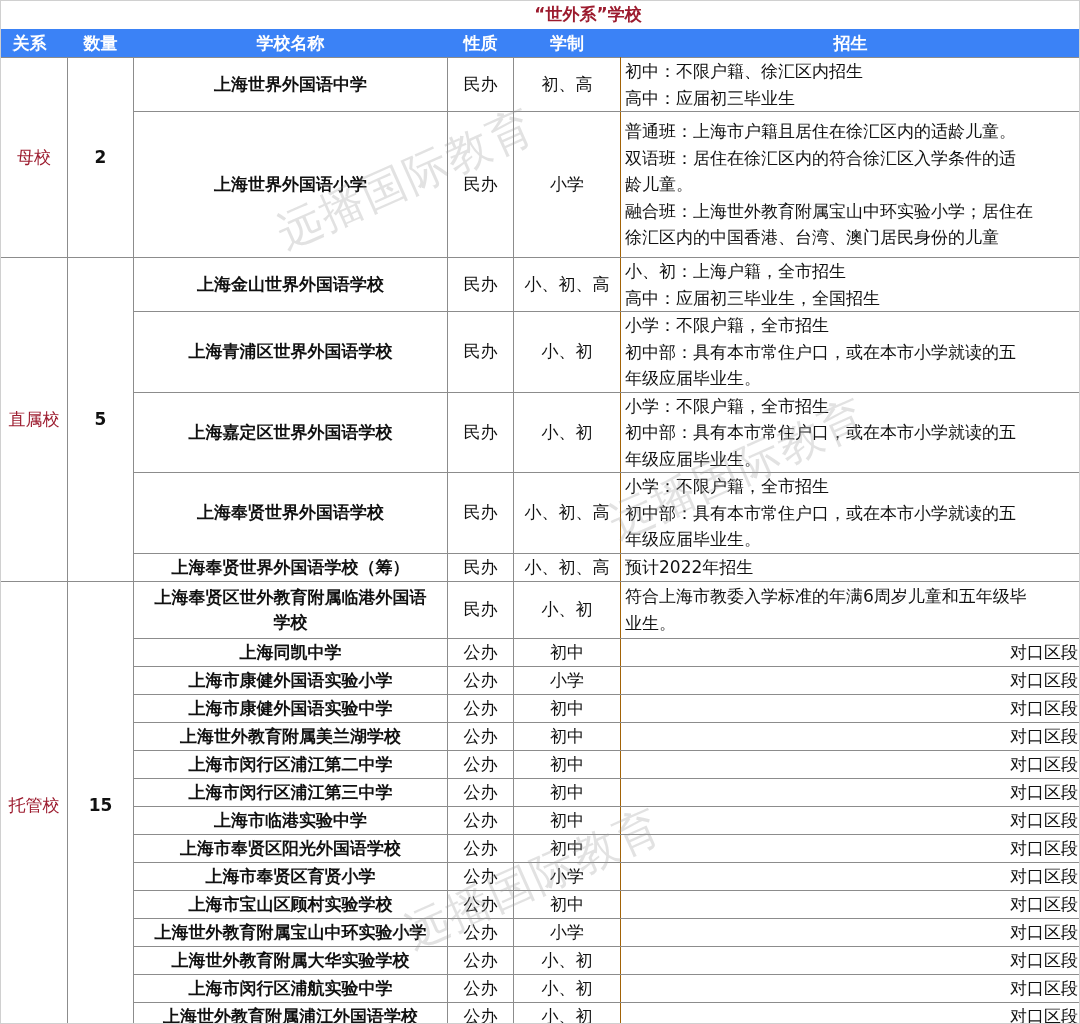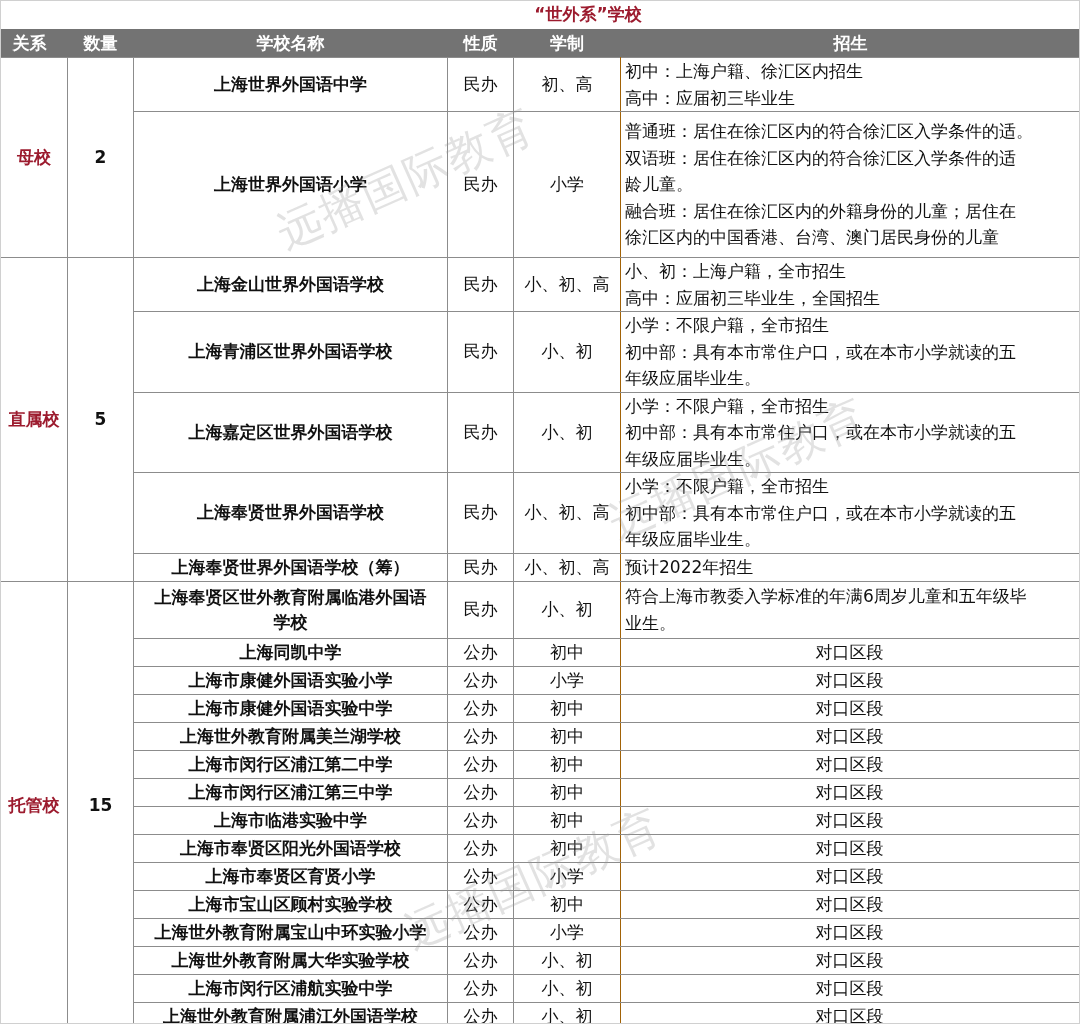--- a/index.html
+++ b/index.html
@@ -1,28 +1,28 @@
 <!DOCTYPE html>
 <html><head>
 <meta charset="utf-8">
 <style>
   html, body { margin:0; padding:0; background:#ffffff; }
   body { width:1080px; height:1024px; overflow:hidden; position:relative;
          font-family:"DejaVu Sans","Liberation Sans",sans-serif; color:#111; }
   .title { position:absolute; left:0; top:0; width:1080px; height:29px; line-height:29px;
            text-align:center; color:#9c1b2e; font-weight:bold; font-size:17px;margin-left:48px; }
   table { position:absolute; left:0; top:29px; width:1080px; border-collapse:collapse; table-layout:fixed; }
-  th { background:#737373; color:#fff; font-weight:bold; font-size:17px; height:28px; padding:0; text-align:center; }
+  th { background:#3b82f6; color:#fff; font-weight:bold; font-size:17px; height:28px; padding:0; text-align:center; }
   th.left { text-align:left; padding-left:12px; }
   td { border:1px solid #8c8c8c; padding:0 3px; font-size:17px; text-align:center; vertical-align:middle; line-height:25px; }
   td.name { font-weight:bold; }
-  td.rel { color:#9c1b2e; font-weight:bold; }
+  td.rel { color:#9c1b2e; font-weight:normal; }
   td.cnt { font-weight:bold; }
   td.enroll { text-align:left; padding-left:4px; padding-right:2px; line-height:26.5px; }
-  td.enroll.center { text-align:center; padding-left:0; }
+  td.enroll.center { text-align:right; padding-left:0; }
   td.sys { border-right:1px solid #a16207;text-align:center; }
   .line { display:block; white-space:nowrap; }
   .wm { position:absolute; color:rgba(150,150,150,0.28); font-size:44px; transform:rotate(-24deg);
         pointer-events:none; white-space:nowrap; letter-spacing:2px; }
   .frame { position:absolute; left:0; top:0; width:1078px; height:1022px; border:1px solid #d0d0d0; pointer-events:none; }
 </style>
 </head>
 <body>
 
 <div class="title">“世外系”学校</div>
@@ -48,33 +48,33 @@
   </thead>
   <tbody>
 
     <tr style="height:48px">
       <td class="rel" rowspan="2">母校</td>
       <td class="cnt" rowspan="2">2</td>
       <td class="name">上海世界外国语中学</td>
       <td>民办</td>
       <td class="sys">初、高</td>
       <td class="enroll">
-        <span class="line">初中：上海户籍、徐汇区内招生</span>
+        <span class="line">初中：不限户籍、徐汇区内招生</span>
         <span class="line">高中：应届初三毕业生</span>
       </td>
     </tr>
     <tr style="height:146px">
       <td class="name">上海世界外国语小学</td>
       <td>民办</td>
       <td class="sys">小学</td>
       <td class="enroll">
-        <span class="line">普通班：居住在徐汇区内的符合徐汇区入学条件的适。</span>
+        <span class="line">普通班：上海市户籍且居住在徐汇区内的适龄儿童。</span>
         <span class="line">双语班：居住在徐汇区内的符合徐汇区入学条件的适</span>
         <span class="line">龄儿童。</span>
-        <span class="line">融合班：居住在徐汇区内的外籍身份的儿童；居住在</span>
+        <span class="line">融合班：上海世外教育附属宝山中环实验小学；居住在</span>
         <span class="line">徐汇区内的中国香港、台湾、澳门居民身份的儿童</span>
       </td>
     </tr>
 
     <tr style="height:54px">
       <td class="rel" rowspan="5">直属校</td>
       <td class="cnt" rowspan="5">5</td>
       <td class="name">上海金山世界外国语学校</td>
       <td>民办</td>
       <td class="sys">小、初、高</td>

